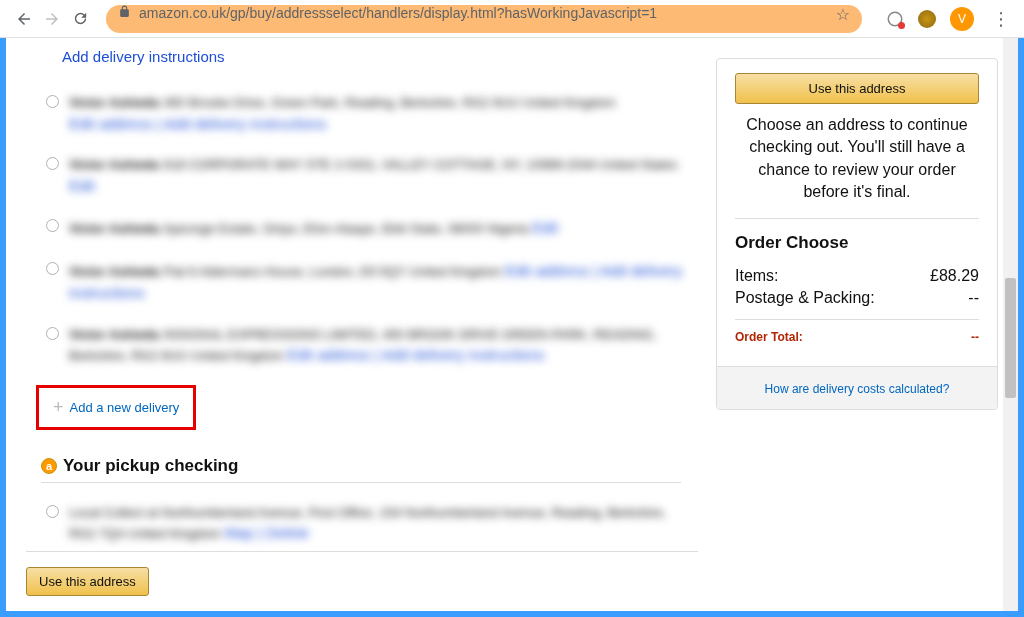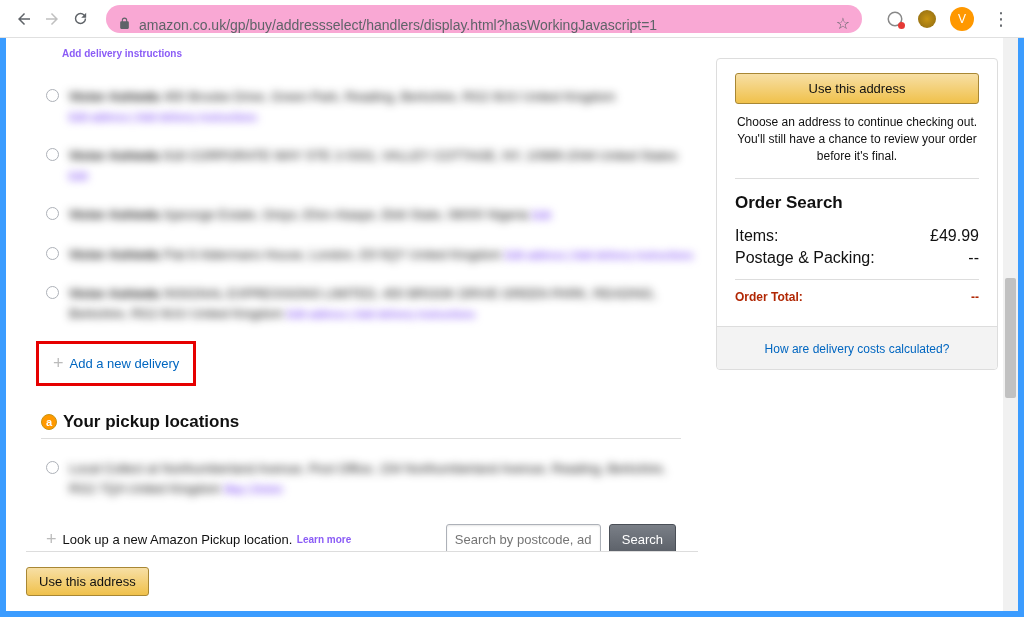--- a/index.html
+++ b/index.html
@@ -2,40 +2,40 @@
 <html><head>
   <meta charset="utf-8">
   <style>
     * { margin: 0; padding: 0; box-sizing: border-box; font-family: Arial, Helvetica, sans-serif; }
     body { width: 1024px; height: 617px; overflow: hidden; background: #3b9cff; position: relative; }
     
     
     .browser-chrome { background: #fff; height: 38px; display: flex; align-items: center; padding: 0 10px; border-bottom: 1px solid #e0e0e0; }
     .nav-btn { width: 28px; height: 28px; display: flex; align-items: center; justify-content: center; color: #5f6368; font-size: 18px; cursor: pointer; }
     .nav-btn.disabled { color: #c0c0c0; }
-    .url-bar { flex: 1; height: 28px; background: #f9a8d4; border-radius: 14px; display: flex; align-items: flex-end; padding: 0 12px; margin: 0 12px; }
+    .url-bar { flex: 1; height: 28px; background: #fdba74; border-radius: 14px; display: flex; align-items: flex-start; padding: 0 12px; margin: 0 12px; }
     .lock-icon { color: #5f6368; margin-right: 8px; font-size: 13px; }
     .url-text { color: #5f6368; font-size: 14px; flex: 1; white-space: nowrap; overflow: hidden; }
     .star-icon { color: #5f6368; font-size: 16px; }
     .ext-icons { display: flex; align-items: center; gap: 14px; margin-left: 12px; }
     .ext-dot-red { width: 7px; height: 7px; background: #e53935; border-radius: 50%; }
     .avatar { width: 24px; height: 24px; background: #ff9800; border-radius: 50%; display: flex; align-items: center; justify-content: center; color: #fff; font-size: 12px; font-weight: 500; }
     .menu-dots { color: #5f6368; font-size: 18px; padding: 0 4px; }
     
     
     .page-wrapper { background: #fff; margin: 0 6px 6px 6px; height: 573px; position: relative; overflow: hidden; }
     .scrollbar-track { position: absolute; right: 0; top: 0; bottom: 0; width: 15px; background: #f1f1f1; }
     .scrollbar-thumb { position: absolute; right: 2px; width: 11px; background: #c1c1c1; border-radius: 2px; top: 240px; height: 120px; }
     
     
     .content { display: flex; padding: 0 20px; height: 100%; }
     .left-col { flex: 1; padding-right: 20px; padding-top: 10px; }
     .right-col { width: 282px; padding-top: 20px; }
     
-    .link { color: #8b5cf6; font-size: 10px; font-weight: bold; }
+    .link { color: #1d4ed8; font-size: 15px; }
     .link-small { color: #0066c0; font-size: 12px; }
     .add-delivery-link { margin-left: 36px; margin-bottom: 22px; display: block; }
     
     
     .addr-item { padding: 6px 0 14px 20px; display: flex; gap: 10px; }
     .radio { width: 13px; height: 13px; border: 1px solid #adb1b8; border-radius: 50%; margin-top: 2px; flex-shrink: 0; background: #fff; }
     .addr-text { font-size: 13px; color: #111; line-height: 1.5; }
     .addr-text .blurred { filter: blur(4px); user-select: none; }
     .addr-text .name { font-weight: 700; }
     
@@ -59,21 +59,21 @@
     .search-btn { height: 31px; padding: 0 12px; background: linear-gradient(#7a7f87, #5a5f67); border: 1px solid #4a4f57; border-radius: 3px; color: #fff; font-size: 13px; cursor: pointer; }
     
     
     .bottom-use-addr { position: absolute; bottom: 0; left: 20px; right: 320px; padding: 15px 0; border-top: 1px solid #ddd; background: #fff; }
     .use-addr-btn-small { height: 29px; padding: 0 12px; background: linear-gradient(#f7dfa5, #f0c14b); border: 1px solid #a88734; border-radius: 3px; font-size: 13px; color: #111; cursor: pointer; }
     
     
     .sidebar-box { border: 1px solid #ddd; border-radius: 4px; background: #fff; }
     .sb-inner { padding: 14px 18px; }
     .use-addr-btn { width: 100%; height: 31px; background: linear-gradient(#f7dfa5, #f0c14b); border: 1px solid #a88734; border-radius: 3px; font-size: 13px; color: #111; cursor: pointer; }
-    .sb-note { text-align: center; font-size: 12px; color: #111; margin: 10px 0 14px; line-height: 1.4; }
+    .sb-note { text-align: center; font-size: 16px; color: #111; margin: 10px 0 14px; line-height: 1.4; }
     .sb-divider { border-top: 1px solid #ddd; margin: 0 0 14px; }
     .sb-title { font-size: 17px; font-weight: 700; color: #111; margin-bottom: 14px; }
     .sb-row { display: flex; justify-content: space-between; font-size: 16px; color: #111; margin-bottom: 4px; gap: 28px; }
     .sb-total-row { display: flex; justify-content: space-between; font-weight: 700; color: #b12704; font-size: 12px; margin: 12px 0 8px; padding-top: 10px; border-top: 1px solid #ddd; }
     .sb-vat { font-size: 12px; color: #111; }
     .sb-footer { background: #f3f3f3; padding: 12px 18px; border-top: 1px solid #ddd; border-radius: 0 0 4px 4px; text-align: center; }
   </style>
 </head>
 <body>
 
@@ -143,21 +143,21 @@
         <div class="addr-text"><span class="name blurred">Victor Ashiedu</span> <span class="blurred">INSIGNAL EXPRESSIONS LIMITED, 450 BROOK DRIVE GREEN PARK, READING, Berkshire, RG2 6UU United Kingdom</span> <span class="link blurred">Edit address | Add delivery instructions</span></div>
       </div>
 
       <div class="add-address-box">
         <span class="plus-icon">+</span>
         <span class="add-address-text">Add a new delivery</span>
       </div>
 
       <div class="pickup-header">
         <span class="pickup-badge">a</span>
-        <span class="pickup-title">Your pickup locations</span>
+        <span class="pickup-title">Your pickup checking</span>
       </div>
 
       <div class="pickup-item">
         <div class="radio"></div>
         <div class="addr-text"><span class="blurred">Local Collect at Northumberland Avenue, Post Office, 154 Northumberland Avenue, Reading, Berkshire, RG2 7QA United Kingdom</span> <span class="link blurred">Map | Delete</span></div>
       </div>
 
       <div class="lookup-row">
         <div class="lookup-text-wrap">
           <span class="lookup-plus">+</span>
@@ -173,24 +173,24 @@
         <button class="use-addr-btn-small">Use this address</button>
       </div>
     </div>
 
     <div class="right-col">
       <div class="sidebar-box">
         <div class="sb-inner">
           <button class="use-addr-btn">Use this address</button>
           <div class="sb-note">Choose an address to continue checking out. You'll still have a chance to review your order before it's final.</div>
           <div class="sb-divider"></div>
-          <div class="sb-title">Order Search</div>
+          <div class="sb-title">Order Choose</div>
           <div class="sb-row">
             <span>Items:</span>
-            <span>£49.99</span>
+            <span>£88.29</span>
           </div>
           <div class="sb-row">
             <span>Postage &amp; Packing:</span>
             <span>--</span>
           </div>
           <div class="sb-total-row">
             <span>Order Total:</span>
             <span>--</span>
           </div>
         </div>

